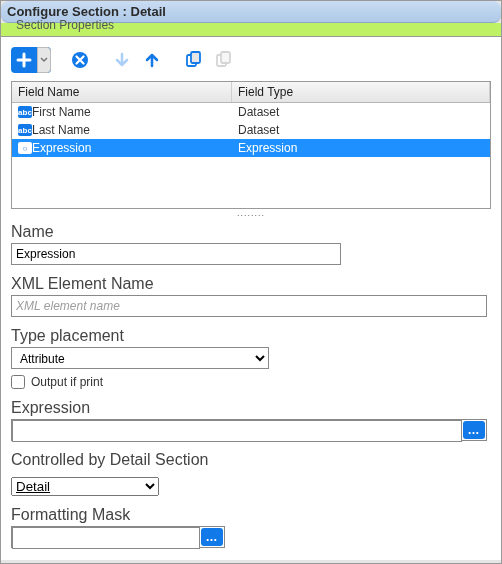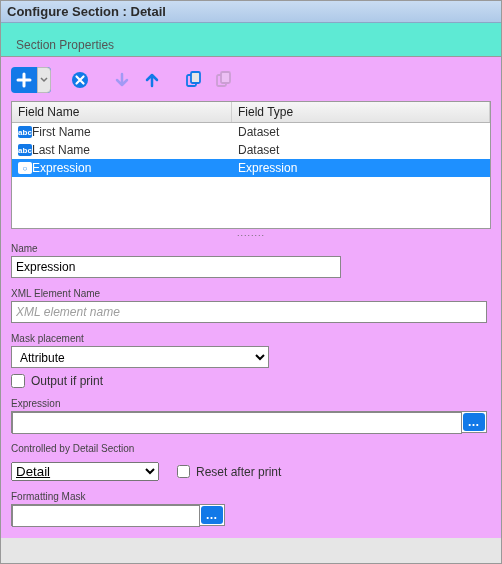--- a/index.html
+++ b/index.html
@@ -13,48 +13,49 @@
     color: #333;
   }
   .panel { border: 1px solid #999; background: #e6e6e6; width: 502px; height: 564px; }
   .title-bar {
     background: linear-gradient(#c9dcf2, #aec9e8);
     padding: 3px 6px;
     font-weight: bold;
     font-size: 13px;
     color: #2b2b2b;
     border-bottom: 1px solid #8aa7c6;
+    border-radius: 8px;
   }
   .tabs {
     display: flex;
     align-items: flex-end;
     padding: 0 4px;
-    background: #5eead4;
+    background: #bef264;
     border-bottom: 1px solid #999;
-    height: 34px;
+    height: 14px;
   }
   .tab {
     padding: 4px 10px 5px;
     font-size: 12px;
     color: #555;
     border: 1px solid transparent;
     border-bottom: none;
     cursor: pointer;
     position: relative;
     top: 1px;
   }
   .tab.active {
     background: #fbfbfb;
     border: 1px solid #999;
     border-bottom: 1px solid #fbfbfb;
     color: #222;
     border-radius: 3px 3px 0 0;
   }
   .tab-body {
-    background: #f0abfc;
+    background: #ffffff;
     padding: 8px 10px 12px;
   }
   .toolbar {
     display: flex;
     align-items: center;
     gap: 4px;
     padding: 2px 0 8px;
   }
   .tbtn {
     width: 26px;
@@ -122,21 +123,21 @@
   .ficon.expr.sel { background:#fff; color:#1279e8; }
   .drag-handle {
     height: 8px;
     display:flex; justify-content:center; align-items:center;
     font-size: 9px; letter-spacing: 1px; color: #666;
     cursor: row-resize;
   }
   .form { padding-top: 6px; }
   .row { display:flex; gap: 14px; margin-bottom: 10px; align-items:flex-end; }
   .field { display:flex; flex-direction:column; }
-  .field label { font-size: 10px; color: #444; margin-bottom: 2px; }
+  .field label { font-size: 16px; color: #444; margin-bottom: 2px; }
   .field input[type=text], .field select {
     border: 1px solid #888;
     background: #fff;
     font-size: 12px;
     padding: 3px 4px;
     height: 22px;
   }
   .field input[type=text]::placeholder { color: #9e9e9e; font-style: italic; }
   .w-name { width: 330px; }
   .w-xs { width: 58px; }
@@ -262,21 +263,21 @@
           <input type="text" class="w-name" value="Expression" style="">
         </div>
       </div>
 
       <div class="field" style="margin-bottom:10px;">
         <label>XML Element Name</label>
         <input type="text" class="w-full" placeholder="XML element name" style="">
       </div>
 
       <div class="field" style="margin-bottom:6px;">
-        <label>Mask placement</label>
+        <label>Type placement</label>
         <select class="w-med">
           <option>Attribute</option>
         </select>
       </div>
 
       <div class="checkbox-row">
         <input type="checkbox" style="">
         <span>Output if print</span>
       </div>
 
@@ -290,24 +291,20 @@
         </div>
       </div>
 
       <div class="field" style="margin-bottom:0;">
         <label>Controlled by Detail Section</label>
       </div>
       <div class="row-align">
         <select class="w-sel2">
           <option>Detail</option>
         </select>
-        <div class="inline-check">
-          <input type="checkbox" style="">
-          <span>Reset after print</span>
-        </div>
       </div>
 
       <div class="field">
         <label>Formatting Mask</label>
         <div class="input-with-btn" style="width:214px;">
           <input type="text" value="" style="">
           <div class="dots-btn">
             <span>…</span>
           </div>
         </div>

